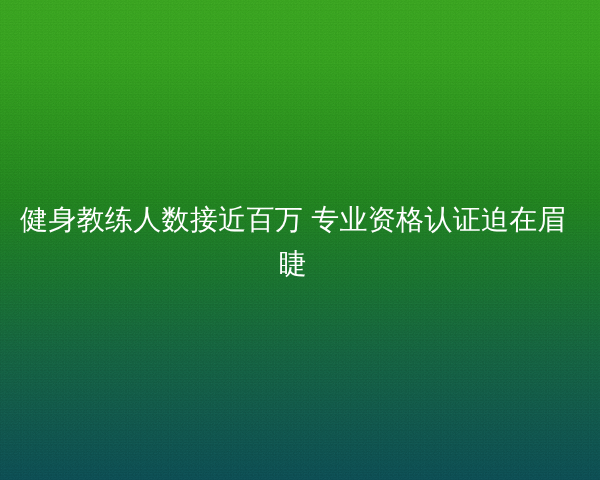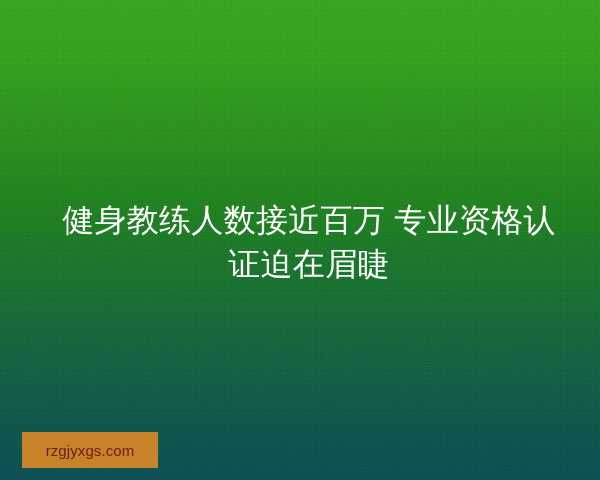--- a/index.html
+++ b/index.html
@@ -53,26 +53,26 @@
     background-image:
       repeating-radial-gradient(circle at 17% 31%, rgba(255,255,255,0.6) 0px, rgba(0,0,0,0.6) 1px, rgba(255,255,255,0) 2px),
       repeating-radial-gradient(circle at 63% 77%, rgba(0,0,0,0.6) 0px, rgba(255,255,255,0.6) 1px, rgba(0,0,0,0) 2px);
     background-size: 5px 5px, 7px 7px;
     pointer-events: none;
   }
 
   
   #headline {
     position: absolute;
-    left: 48px;
+    left: 16px;
     right: 30px;
     top: 198px;
     text-align: center;
     color: #ffffff;
-    font-size: 32px;
+    font-size: 28px;
     line-height: 44px;
     letter-spacing: 0.3px;
     font-weight: 400;
     white-space: pre-wrap;
     text-rendering: optimizeLegibility;
   }
 
   
   #watermark-badge {
     position: absolute;
@@ -97,17 +97,14 @@
 <body>
 
 <div id="stage">
 
   <div id="bg-gradient"></div>
   <div id="bg-noise"></div>
   <div id="bg-noise-2"></div>
 
   <div id="headline">健身教练人数接近百万 专业资格认证迫在眉睫</div>
 
-  <div id="watermark-badge">
-    <span id="watermark-text">rzgjyxgs.com</span>
-  </div>
 
 </div>
 
 </body></html>

